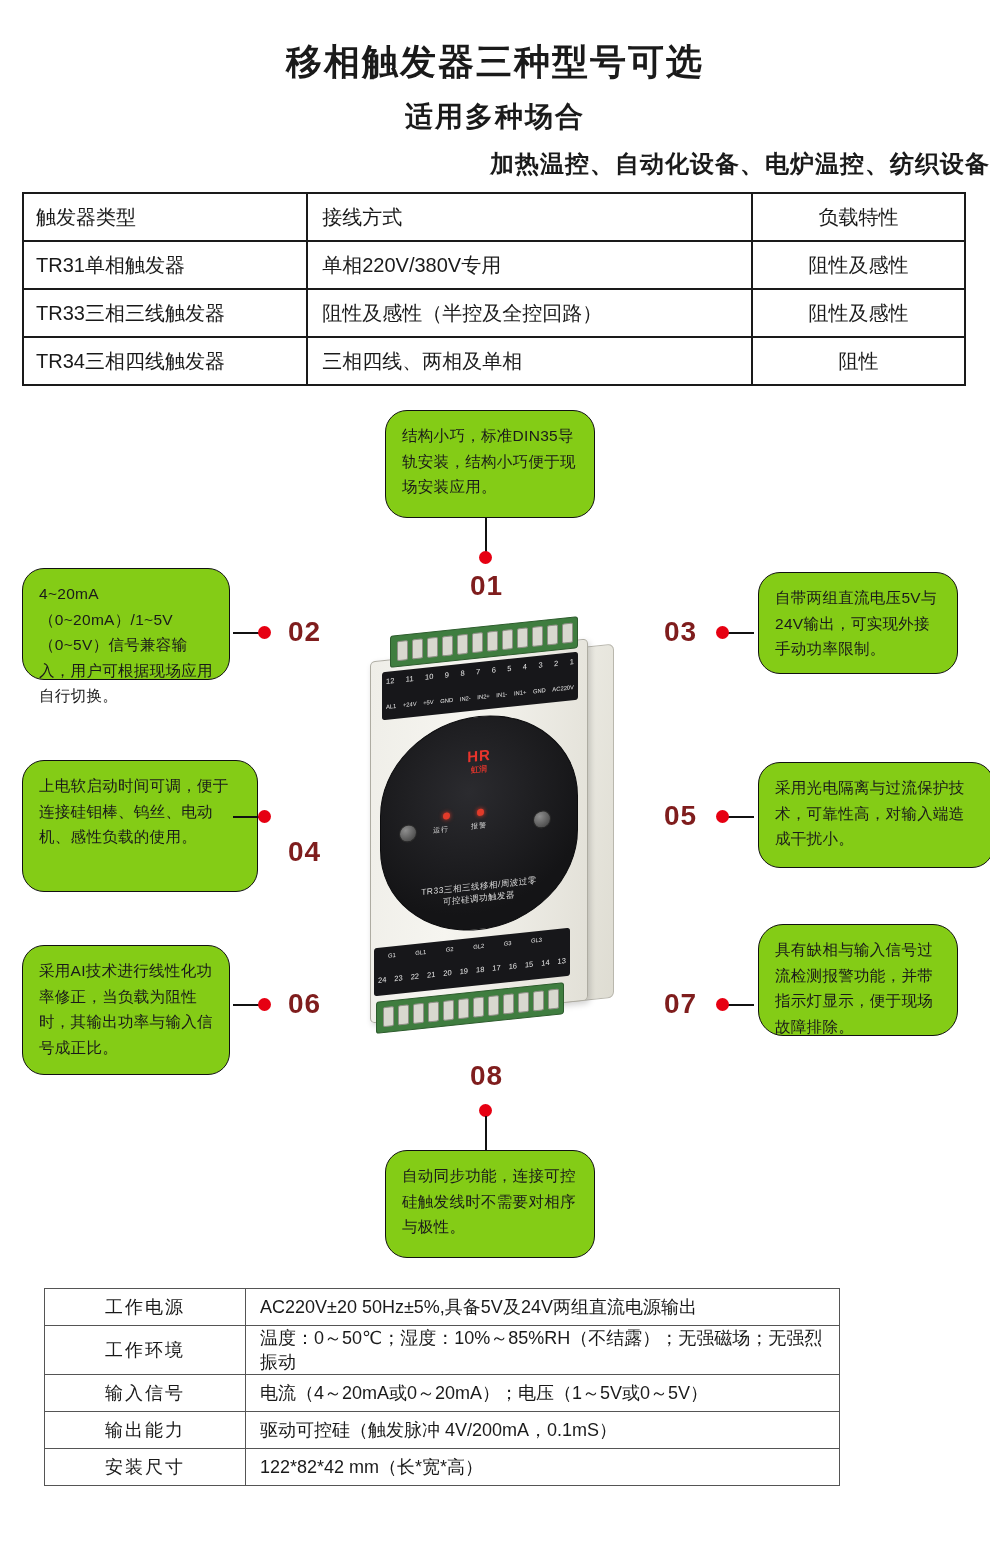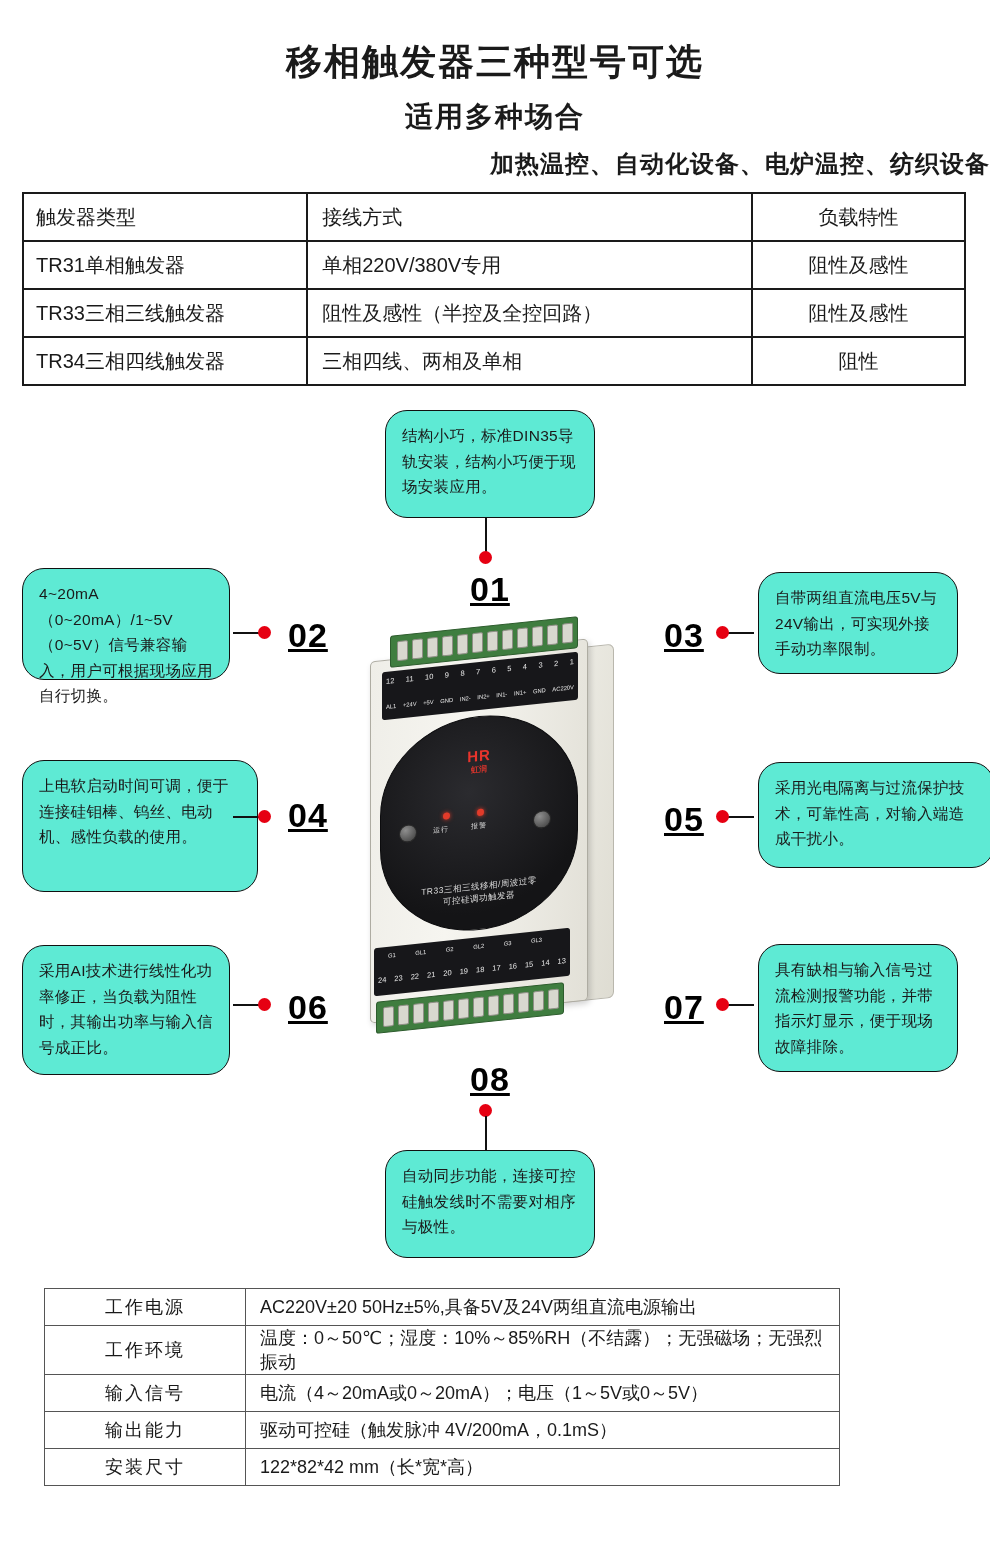--- a/index.html
+++ b/index.html
@@ -66,36 +66,35 @@
   .top-table td.c1 { width: 278px; padding-left: 12px; }
   .top-table td.c2 { width: 448px; }
   .top-table td.c3 { width: 200px; text-align: center; }
   .top-table td.c3.hdr { text-align: center; }
 
   
   .bubble {
     position: absolute;
     border: 1.6px solid #111;
     border-radius: 22px;
-    background: #5eead4;
+    background: #84cc16;
     box-sizing: border-box;
     padding: 12px 16px;
     font-size: 15.5px;
     line-height: 1.65;
     text-align: left;
     letter-spacing: 0.3px;
   }
 
   .num {
     position: absolute;
-    font-size: 34px;
+    font-size: 28px;
     font-weight: bold;
-    color: #000000;
+    color: #7f1d1d;
     letter-spacing: 1px;
-    text-decoration: underline;
   }
   .dot {
     position: absolute;
     width: 13px;
     height: 13px;
     border-radius: 50%;
     background: #e60012;
   }
   .leader {
     position: absolute;
@@ -300,33 +299,33 @@
 <div class="num" style="left:288px; top:616px;">02</div>
 
 <div class="bubble" style="left:758px; top:572px; width:200px; height:102px;">自带两组直流电压5V与24V输出，可实现外接手动功率限制。</div>
 <div class="leader" style="left:726px; top:632px; width:28px; height:2px;"></div>
 <div class="dot" style="left:716px; top:626px;"></div>
 <div class="num" style="left:664px; top:616px;">03</div>
 
 <div class="bubble" style="left:22px; top:760px; width:236px; height:132px;">上电软启动时间可调，便于连接硅钼棒、钨丝、电动机、感性负载的使用。</div>
 <div class="leader" style="left:233px; top:816px; width:28px; height:2px;"></div>
 <div class="dot" style="left:258px; top:810px;"></div>
-<div class="num" style="left:288px; top:796px;">04</div>
+<div class="num" style="left:288px; top:836px;">04</div>
 
 <div class="bubble" style="left:758px; top:762px; width:236px; height:106px;">采用光电隔离与过流保护技术，可靠性高，对输入端造成干扰小。</div>
 <div class="leader" style="left:726px; top:816px; width:28px; height:2px;"></div>
 <div class="dot" style="left:716px; top:810px;"></div>
 <div class="num" style="left:664px; top:800px;">05</div>
 
 <div class="bubble" style="left:22px; top:945px; width:208px; height:130px;">采用AI技术进行线性化功率修正，当负载为阻性时，其输出功率与输入信号成正比。</div>
 <div class="leader" style="left:233px; top:1004px; width:28px; height:2px;"></div>
 <div class="dot" style="left:258px; top:998px;"></div>
 <div class="num" style="left:288px; top:988px;">06</div>
 
-<div class="bubble" style="left:758px; top:944px; width:200px; height:128px;">具有缺相与输入信号过流检测报警功能，并带指示灯显示，便于现场故障排除。</div>
+<div class="bubble" style="left:758px; top:924px; width:200px; height:112px;border-radius:25px;">具有缺相与输入信号过流检测报警功能，并带指示灯显示，便于现场故障排除。</div>
 <div class="leader" style="left:726px; top:1004px; width:28px; height:2px;"></div>
 <div class="dot" style="left:716px; top:998px;"></div>
 <div class="num" style="left:664px; top:988px;">07</div>
 
 <div class="num" style="left:470px; top:1060px;">08</div>
 <div class="dot" style="left:479px; top:1104px;"></div>
 <div class="leader" style="left:485px; top:1116px; width:2px; height:36px;"></div>
 <div class="bubble" style="left:385px; top:1150px; width:210px; height:108px;">自动同步功能，连接可控硅触发线时不需要对相序与极性。</div>
 
 <div class="device">

